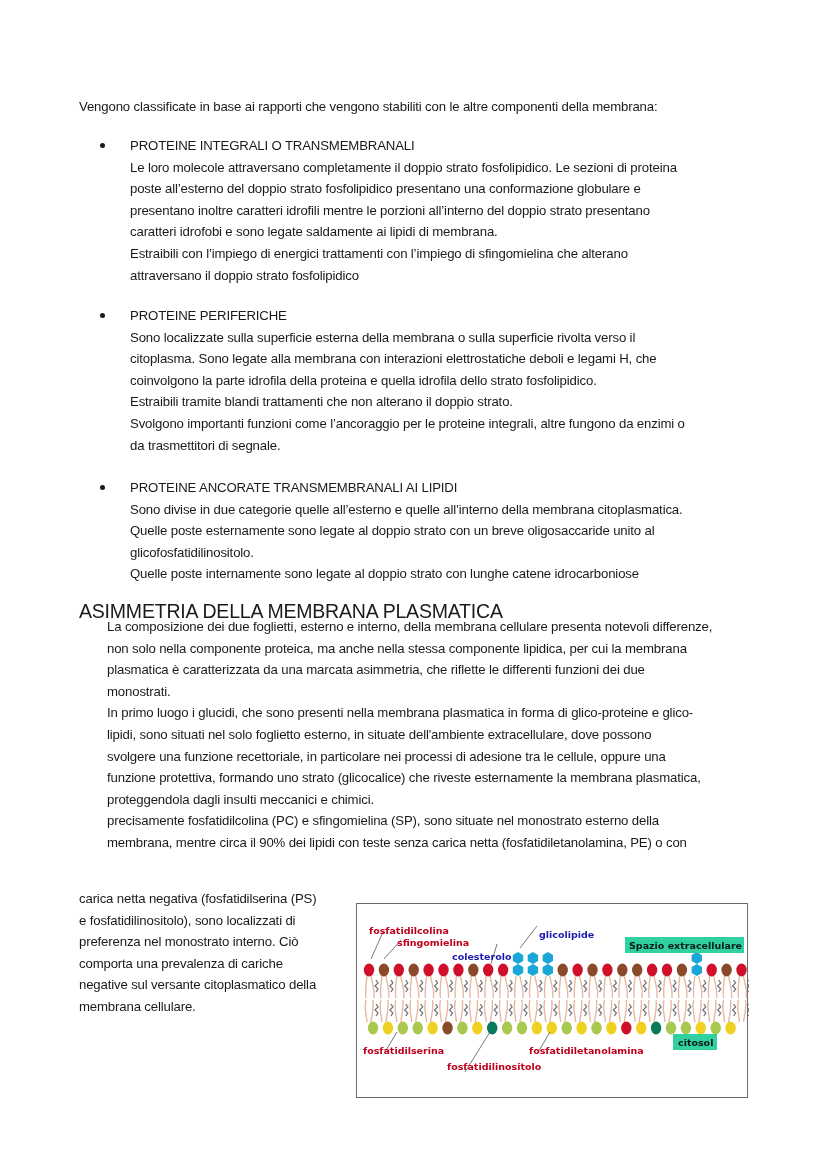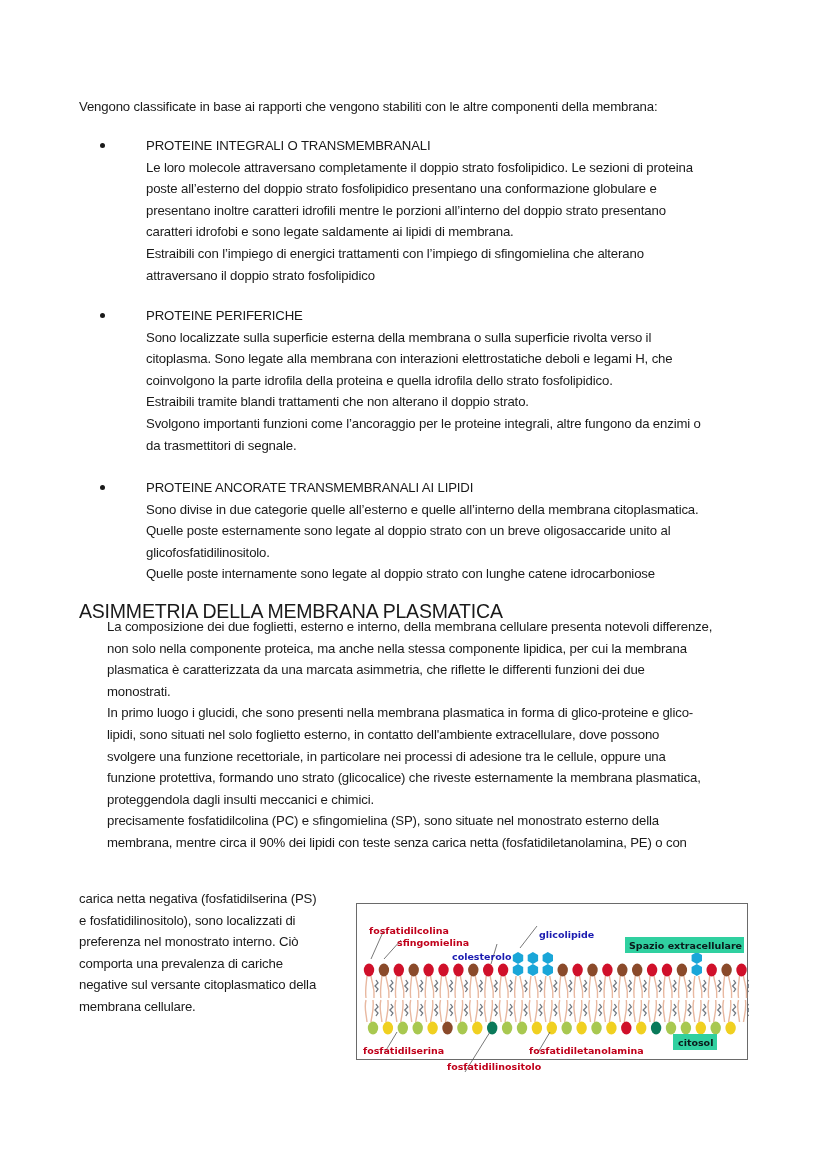--- a/index.html
+++ b/index.html
@@ -3,30 +3,30 @@
 <meta charset="utf-8">
 <style>
   html, body { margin: 0; padding: 0; background: #ffffff; }
   body { width: 828px; height: 1171px; position: relative; overflow: hidden;
          font-family: "Liberation Sans", sans-serif; color: #1a1a1a; }
   .p { position: absolute; font-size: 13.2px; line-height: 21.6px; white-space: nowrap; letter-spacing: -0.15px; }
   .intro { left: 79px; top: 96px; }
   .bullet-block { position: absolute; left: 100px; }
   .bullet-dot { position: absolute; left: 0; top: 8px; width: 5px; height: 5px; border-radius: 50%; background: #1a1a1a; }
   .bullet-body { position: absolute; left: 30px; top: 0; font-size: 13.2px; line-height: 21.6px; white-space: nowrap; letter-spacing: -0.15px; }
-  .bullet-body div { height: 21.6px; margin-left: 16px; }
+  .bullet-body div { height: 21.6px; }
   .b1 { top: 135px; }
   .b2 { top: 305px; }
   .b3 { top: 477px; }
   .heading { position: absolute; left: 79px; top: 598px; font-size: 19.5px; line-height: 26px; letter-spacing: -0.2px; color: #1a1a1a; white-space: nowrap; }
   .body-lines { position: absolute; left: 79px; top: 616px; font-size: 13.2px; line-height: 21.6px; white-space: nowrap; letter-spacing: -0.15px; margin-left: 28px; }
   .body-lines div { height: 21.6px; }
   .side-lines { position: absolute; left: 79px; top: 888px; font-size: 13.2px; line-height: 21.6px; white-space: nowrap; letter-spacing: -0.15px; }
   .side-lines div { height: 21.6px; }
-  .figure { position: absolute; left: 356px; top: 903px; width: 392px; height: 157px;
+  .figure { position: absolute; left: 356px; top: 903px; width: 392px; height: 195px;
             border: 1.5px solid #6a6a6a; background: #fff; box-sizing: border-box; }
   .figure svg { position: absolute; left: 0; top: 0; }
   .lbl { font-family: "DejaVu Sans", sans-serif; font-weight: bold; font-size: 9.5px; }
 </style>
 </head>
 <body>
 
 <div class="p intro">Vengono classificate in base ai rapporti che vengono stabiliti con le altre componenti della membrana:</div>
 
 <div class="bullet-block b1">
@@ -67,21 +67,21 @@
 </div>
 
 <div class="heading">ASIMMETRIA DELLA MEMBRANA PLASMATICA</div>
 
 <div class="body-lines">
   <div>La composizione dei due foglietti, esterno e interno, della membrana cellulare presenta notevoli differenze,</div>
   <div>non solo nella componente proteica, ma anche nella stessa componente lipidica, per cui la membrana</div>
   <div>plasmatica è caratterizzata da una marcata asimmetria, che riflette le differenti funzioni dei due</div>
   <div>monostrati.</div>
   <div>In primo luogo i glucidi, che sono presenti nella membrana plasmatica in forma di glico-proteine e glico-</div>
-  <div>lipidi, sono situati nel solo foglietto esterno, in contatto dell'ambiente extracellulare, dove possono</div>
+  <div>lipidi, sono situati nel solo foglietto esterno, in situate dell'ambiente extracellulare, dove possono</div>
   <div>svolgere una funzione recettoriale, in particolare nei processi di adesione tra le cellule, oppure una</div>
   <div>funzione protettiva, formando uno strato (glicocalice) che riveste esternamente la membrana plasmatica,</div>
   <div>proteggendola dagli insulti meccanici e chimici.</div>
   <div>precisamente fosfatidilcolina (PC) e sfingomielina (SP), sono situate nel monostrato esterno della</div>
   <div>membrana, mentre circa il 90% dei lipidi con teste senza carica netta (fosfatidiletanolamina, PE) o con</div>
 </div>
 
 <div class="side-lines">
   <div>carica netta negativa (fosfatidilserina (PS)</div>
   <div>e fosfatidilinositolo), sono localizzati di</div>

